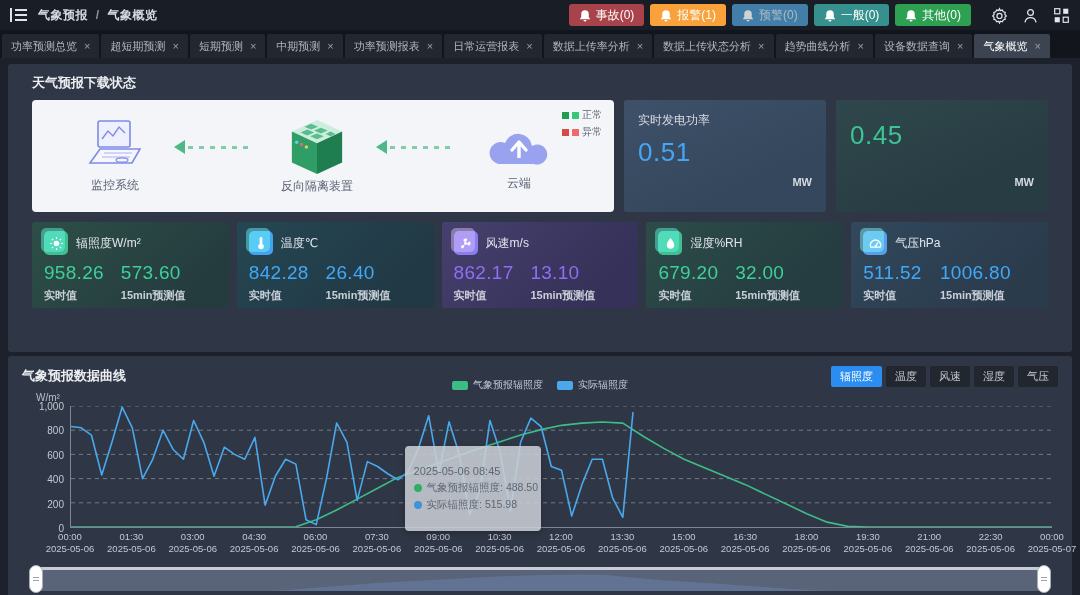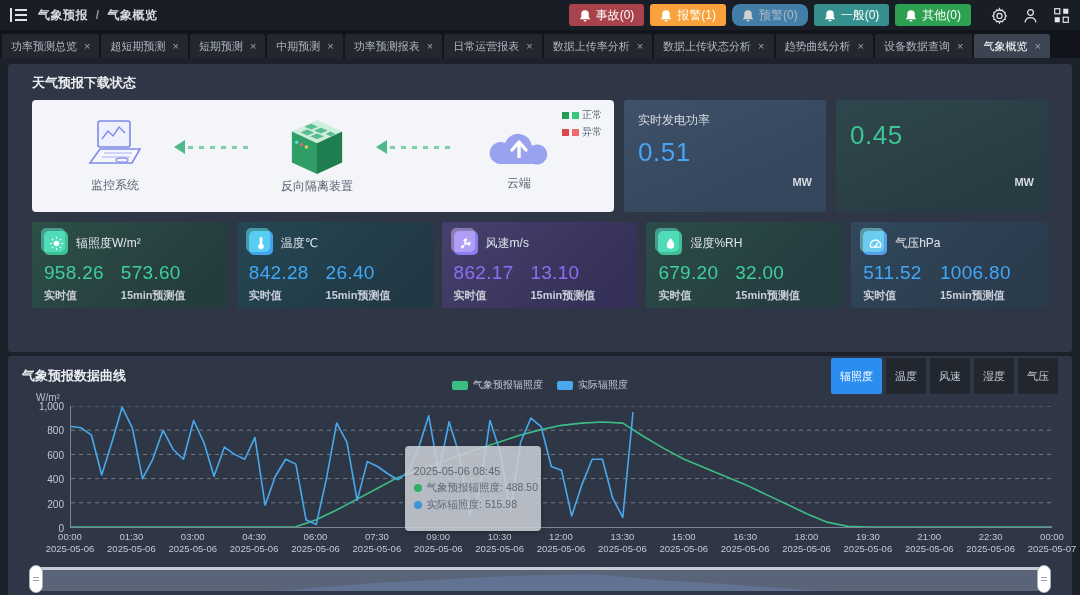--- a/index.html
+++ b/index.html
@@ -7,21 +7,21 @@
   body { background:#1c212b; font-family:"Liberation Sans","DejaVu Sans",sans-serif; color:#dfe3ea; }
 
   
   .top-header { height:30px; background:#191d25; display:flex; align-items:center; padding:0 10px; gap:10px; }
   .menu-ic { width:18px; height:16px; flex:0 0 auto; cursor:pointer; }
   .breadcrumb { font-size:12px; font-weight:bold; color:#d7dbe2; letter-spacing:.5px; white-space:nowrap; }
   .breadcrumb .sep { color:#8d939e; margin:0 4px; }
   .hdr-spacer { flex:1; }
   .alerts { display:flex; gap:6px; align-items:center; }
   .alert-btn { display:flex; align-items:center; gap:5px; height:22px; padding:0 10px; border:none; border-radius:3px; color:#fff; font-size:12px; cursor:pointer; font-family:inherit; }
-  .alert-btn.dim { opacity:.8;border-radius:8px; } .alert-btn.dim span { opacity:.7; }
+  .alert-btn.dim { opacity:.8; } .alert-btn.dim span { opacity:.7; }
   .hdr-icons { display:flex; gap:14px; align-items:center; margin-left:10px; }
   .hdr-icons .ic { width:17px; height:17px; cursor:pointer; }
 
   
   .tabbar { height:28px; background:#12151b; display:flex; align-items:flex-end; gap:2px; padding:0 0 0 2px; overflow:hidden; }
   .tab { height:24px; display:flex; align-items:center; gap:7px; background:#23272f; color:#b0b6c0; font-size:11px; padding:0 9px; border-radius:2px 2px 0 0; cursor:pointer; white-space:nowrap; }
   .tab.active { background:#3c4452; color:#fff; }
   .tab-close { color:#9aa0ab; font-size:11px; cursor:pointer; }
 
   
@@ -67,21 +67,21 @@
   .mc-num { font-size:19px; letter-spacing:.3px; }
   .mc-lab { font-size:11px; color:#c9cfd8; margin-top:4px; font-weight:bold; }
 
   
   .panel-chart { height:263px; padding:8px 14px; position:relative; }
   .chart-head { display:flex; align-items:center; height:24px; position:relative; }
   .chart-legend { position:absolute; left:50%; top:14px; transform:translateX(-50%); display:flex; gap:14px; align-items:center; }
   .lg-item { display:flex; align-items:center; gap:5px; font-size:10px; color:#c3c9d3; white-space:nowrap; }
   .lg-swatch { width:16px; height:9px; border-radius:2px; }
   .unit-btns { margin-left:auto; display:flex; gap:4px; }
-  .ubtn { height:36px; padding:0 9px; font-size:11px; border:none; border-radius:2px; background:#21262f; color:#c2c8d2; cursor:pointer; font-family:inherit; }
+  .ubtn { height:21px; padding:0 9px; font-size:11px; border:none; border-radius:2px; background:#21262f; color:#c2c8d2; cursor:pointer; font-family:inherit; }
   .ubtn.active { background:#2b8df0; color:#fff; }
 
   .chart-area { position:relative; margin-top:18px; }
   .y-unit { position:absolute; left:14px; top:-14px; font-size:10px; color:#b9bfc9; }
   .grid { margin-left:48px; margin-right:6px; height:122px; position:relative;
           border-left:1px solid #7d8698; border-bottom:1px solid #7d8698; }
   .grid svg { position:absolute; inset:0; width:100%; height:100%; }
   .ylabels { position:absolute; left:0; top:0; width:42px; height:122px; }
   .ylabels div { position:absolute; right:0; transform:translateY(-50%); font-size:10px; color:#c3c9d3; }
   .xticks { position:relative; margin-left:48px; margin-right:6px; height:26px; margin-top:3px; }

